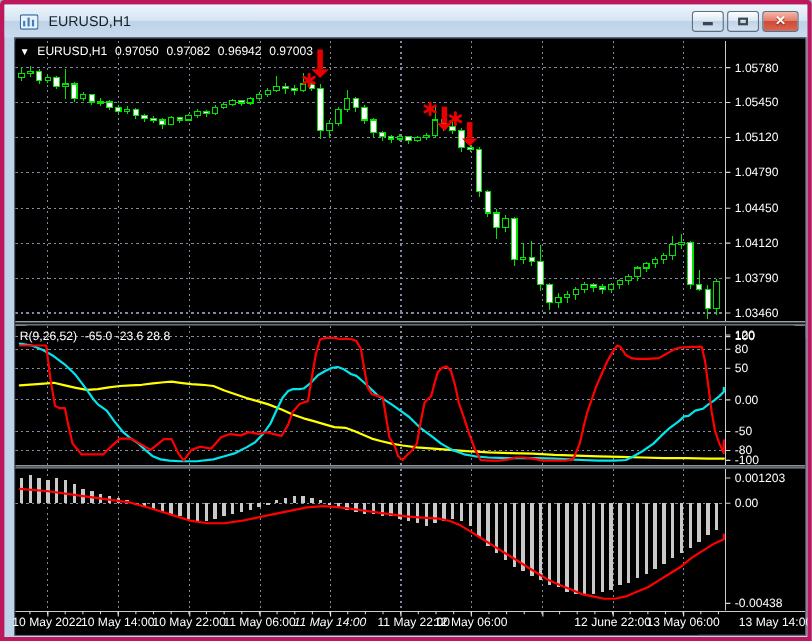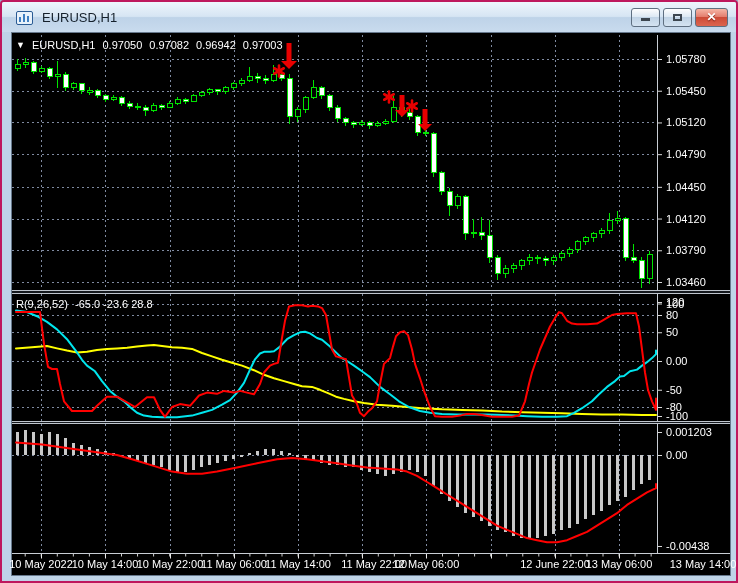--- a/index.html
+++ b/index.html
@@ -1,16 +1,16 @@
 <!DOCTYPE html>
 <html><head>
 <meta charset="utf-8">
 <style>
   html,body{margin:0;padding:0;background:#9fb6cc;font-family:"Liberation Sans",sans-serif;}
-  .window{position:relative;width:738px;height:583px;background:#bfd4e8;border:2px solid #be185d;
+  .window{position:relative;width:738px;height:583px;background:#bfd4e8;border:4px solid #be185d;
           border-radius:4px 4px 0 0;box-sizing:border-box;overflow:hidden;}
   .titlebar{position:absolute;left:0;top:0;width:100%;height:30px;
             background:linear-gradient(#eef5fc,#d6e5f3 48%,#bed3e8 52%,#c9dbee);display:flex;align-items:center;}
   .title-icon{width:17px;height:14px;margin-left:14px;margin-top:1px;}
   .title-text{margin-left:9px;font-size:13px;color:#15202b;}
   .win-buttons{position:absolute;right:8px;top:6px;display:flex;gap:3px;}
   .win-btn{width:29px;height:19px;border:1px solid #5e6f81;border-radius:3px;box-sizing:border-box;
            background:linear-gradient(#fdfdfd,#dde9f4 45%,#c0d3e5 50%,#d4e3f2);position:relative;cursor:pointer;}
   .win-btn.close{width:33px;background:linear-gradient(#f6b5a5,#e37f6f 45%,#cd4b37 50%,#dc654f);}
   .glyph-min{position:absolute;left:9px;bottom:5px;width:9px;height:3px;background:#3c4650;}
@@ -502,21 +502,21 @@
           <line x1="350.5" y1="1" x2="350.5" y2="5.5" stroke="#e8e8e8"></line>
           <line x1="414.5" y1="1" x2="414.5" y2="5.5" stroke="#e8e8e8"></line>
           <line x1="479.5" y1="1" x2="479.5" y2="5.5" stroke="#e8e8e8"></line>
           <line x1="543.5" y1="1" x2="543.5" y2="5.5" stroke="#e8e8e8"></line>
           <line x1="607.5" y1="1" x2="607.5" y2="5.5" stroke="#e8e8e8"></line>
         </svg>
         <div class="time-label" style="left: 29px;">10 May 2022</div>
         <div class="time-label" style="left: 93px;">10 May 14:00</div>
         <div class="time-label" style="left: 158px;">10 May 22:00</div>
         <div class="time-label" style="left: 222px;">11 May 06:00</div>
-        <div class="time-label" style="left: 286px;">11 May 14:00</div>
+        <div class="time-label" style="left: 286px; font-style: italic;">11 May 14:00</div>
         <div class="time-label" style="left: 350px; text-align: right;">11 May 22:00</div>
         <div class="time-label" style="left: 414px;">12 May 06:00</div>
         <div class="time-label" style="left: 479px; margin-top: 42px;">12 May 14:00</div>
         <div class="time-label" style="left: 543px;">12 June 22:00</div>
         <div class="time-label" style="left: 607px;">13 May 06:00</div>
         <div class="time-label" style="left: 691px;">13 May 14:00</div>
       </div>
   </div>
 </div>
 

